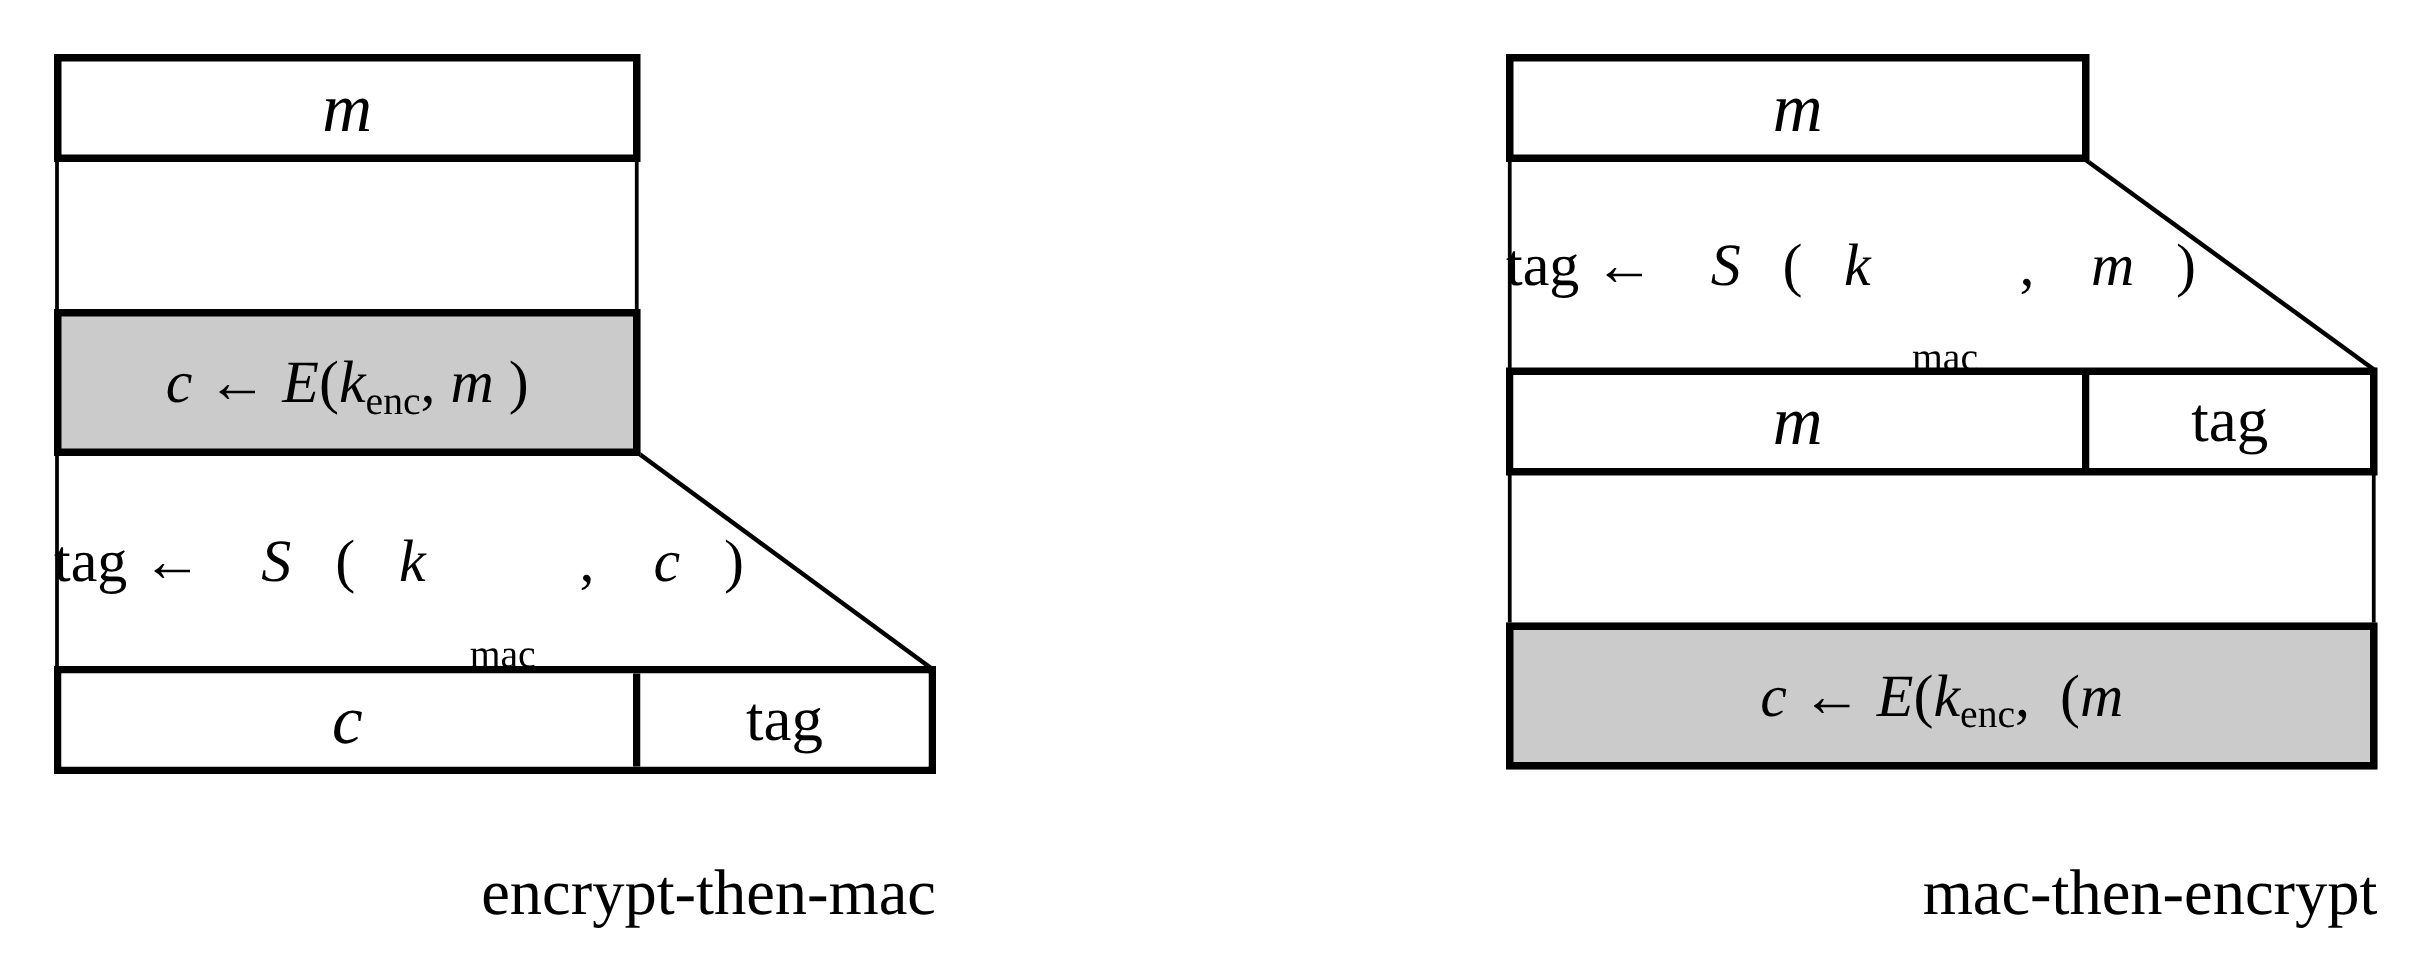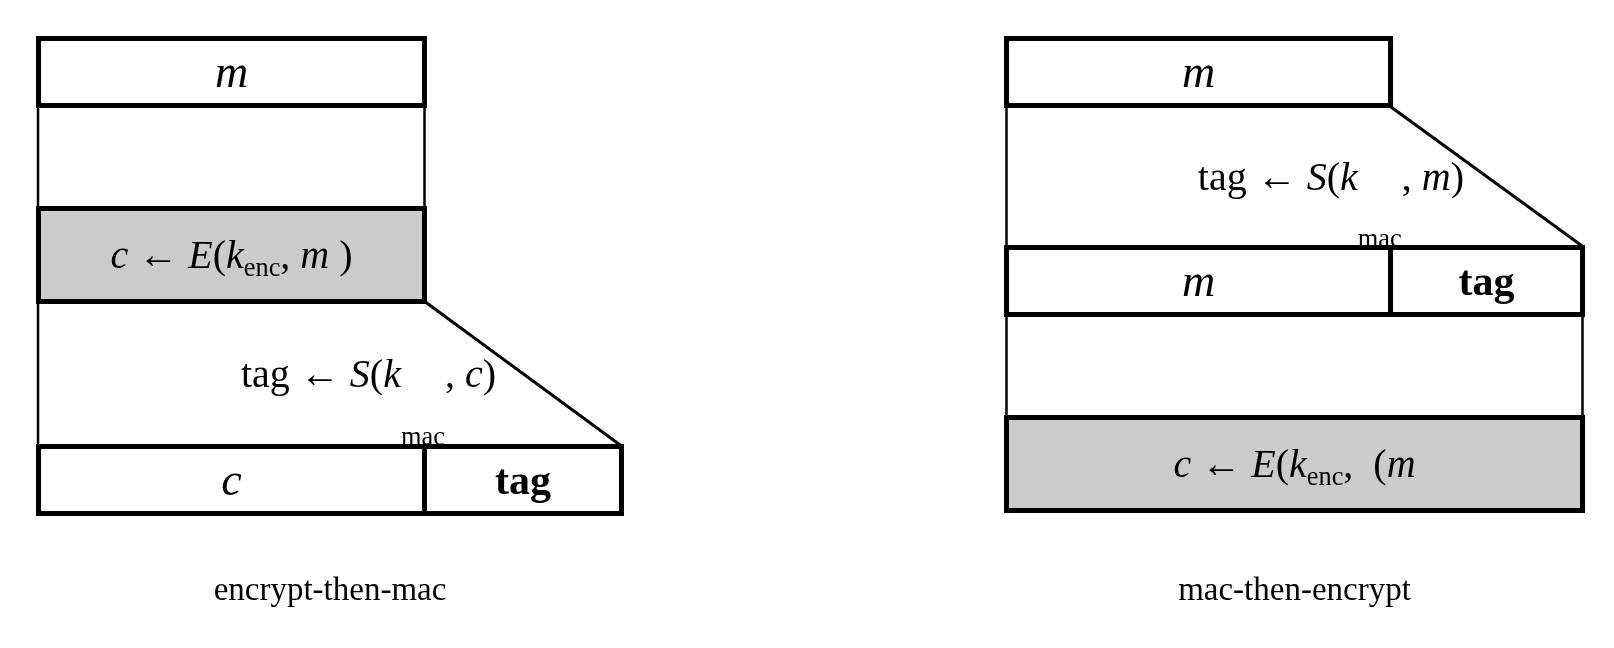--- a/index.html
+++ b/index.html
@@ -50,43 +50,42 @@
   .cell.divider { border-right: 5px solid #000000; }
   .varlabel {
     font-style: italic;
     font-size: 46px;
     line-height: 1;
   }
   .romanlabel {
     font-style: normal;
     font-size: 42px;
     line-height: 1;
-    font-weight: bold;
   }
   .formula {
     position: absolute;
     display: flex;
     align-items: center;
-    justify-content: flex-end;
+    justify-content: space-between;
     font-size: 40px;
     white-space: pre;
     line-height: 1;
   }
   .formula .it { font-style: italic; }
   .formula .sub {
     font-size: 0.66em;
     align-self: flex-end;
     transform: translateY(0.18em);
     font-style: normal;
     font-family: Liberation Serif, serif;
   }
   .caption {
     position: absolute;
-    text-align: center;
-    font-size: 33px;
+    text-align: right;
+    font-size: 43px;
     line-height: 1.2;
     font-style: normal;
   }
 </style>
 </head>
 <body>
 
 <div class="canvas">
 
   <svg class="lines" viewBox="0 0 1614 648" xmlns="http://www.w3.org/2000/svg">

